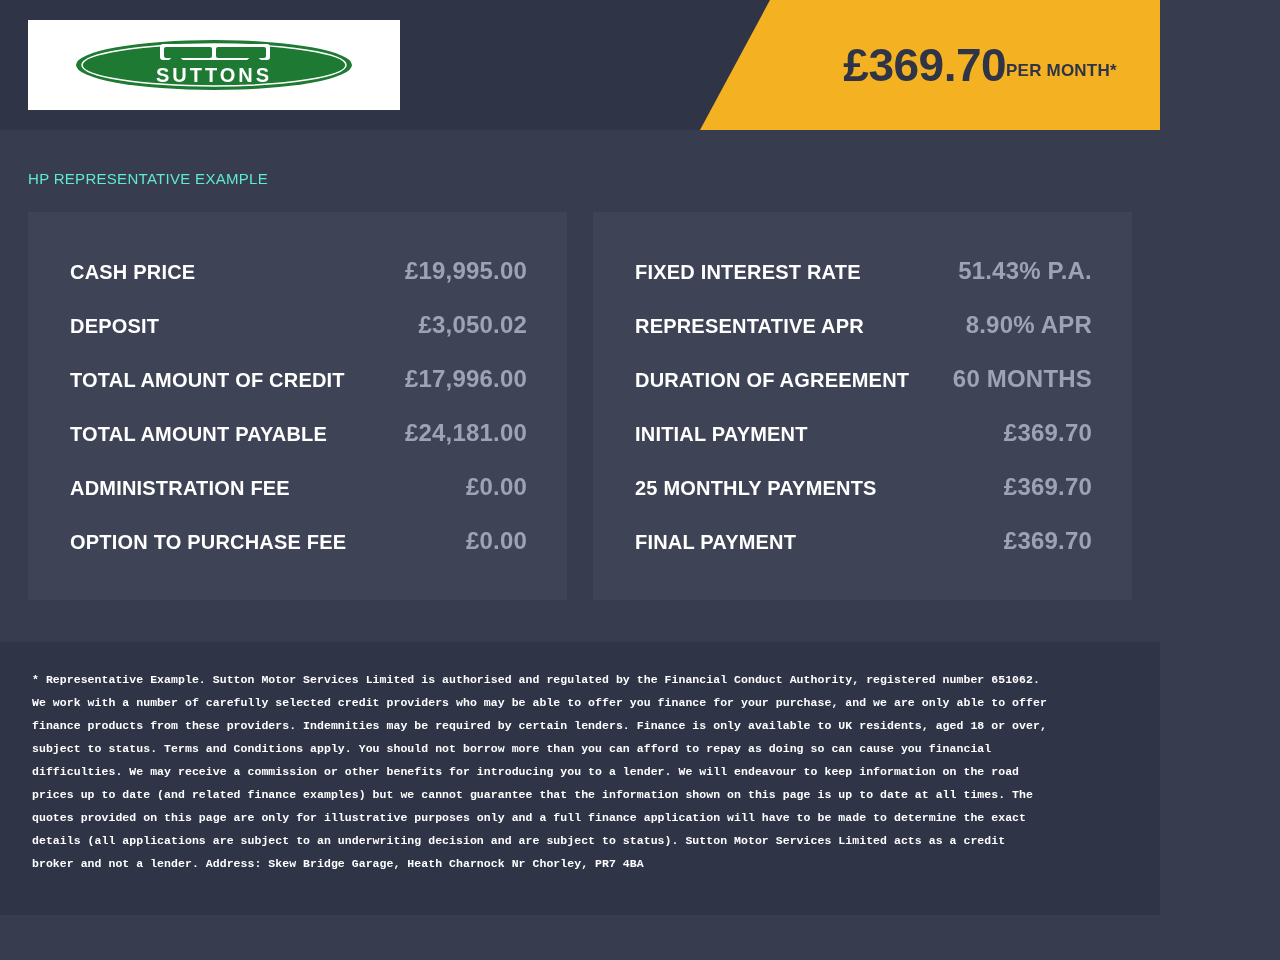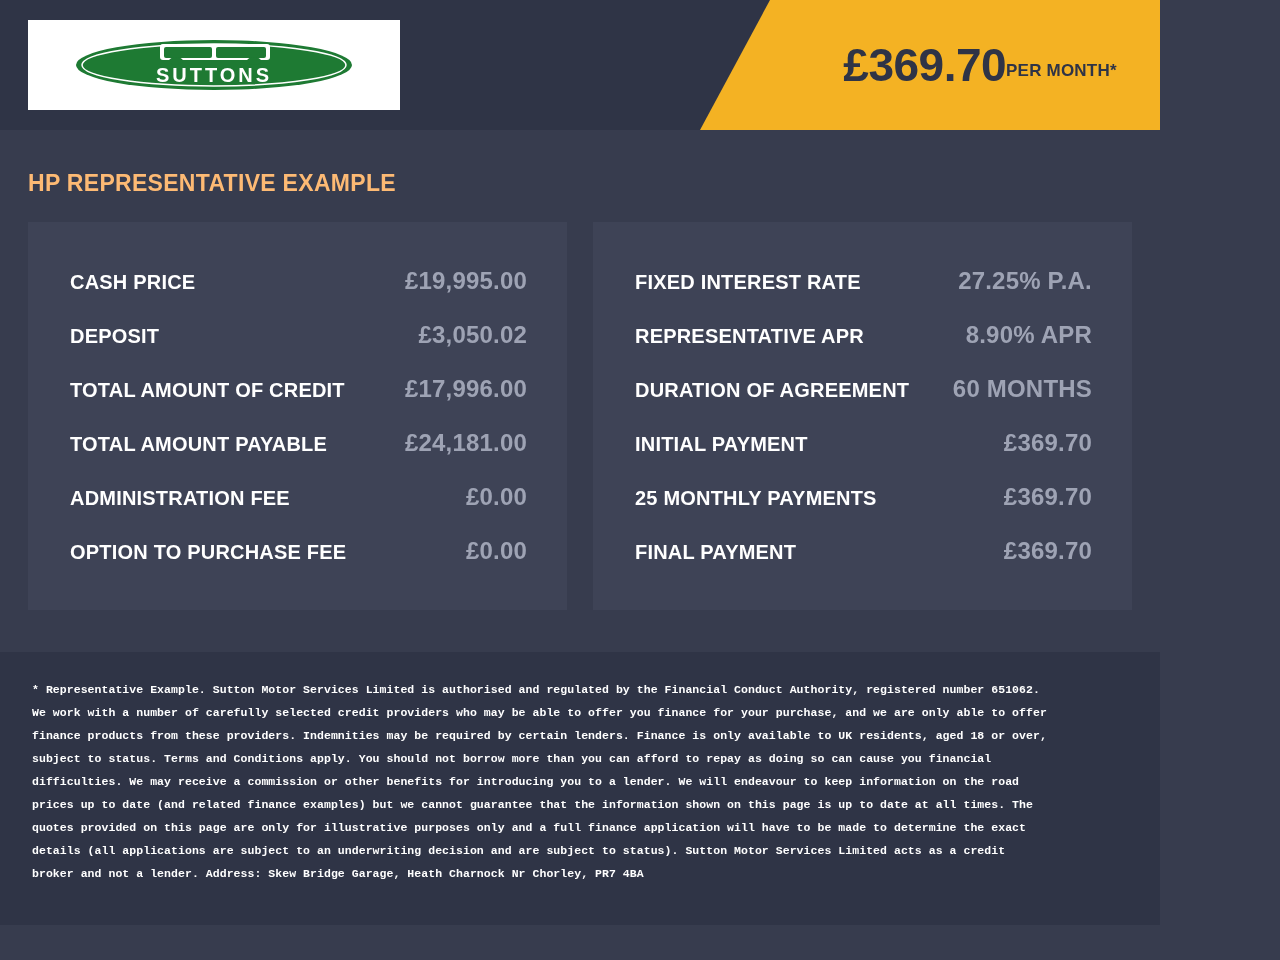--- a/index.html
+++ b/index.html
@@ -73,23 +73,23 @@
     font-size: 17px;
     font-weight: bold;
     color: #2f3446;
     letter-spacing: 0.2px;
     align-self: center;
     padding-top: 12px;
   }
 
   
   .section-title {
-    color: #fdba74;
-    font-size: 23px;
-    font-weight: bold;
+    color: #5eead4;
+    font-size: 15px;
+    font-weight: normal;
     letter-spacing: 0.3px;
     padding: 40px 0 0 28px;
   }
 
   
   .panels {
     display: flex;
     gap: 26px;
     padding: 25px 28px 0 28px;
   }
@@ -191,21 +191,21 @@
       </div>
       <div class="row">
         <span class="row-label">OPTION TO PURCHASE FEE</span>
         <span class="row-value">£0.00</span>
       </div>
     </div>
 
     <div class="panel">
       <div class="row">
         <span class="row-label">FIXED INTEREST RATE</span>
-        <span class="row-value">27.25% P.A.</span>
+        <span class="row-value">51.43% P.A.</span>
       </div>
       <div class="row">
         <span class="row-label">REPRESENTATIVE APR</span>
         <span class="row-value">8.90% APR</span>
       </div>
       <div class="row">
         <span class="row-label">DURATION OF AGREEMENT</span>
         <span class="row-value">60 MONTHS</span>
       </div>
       <div class="row">

